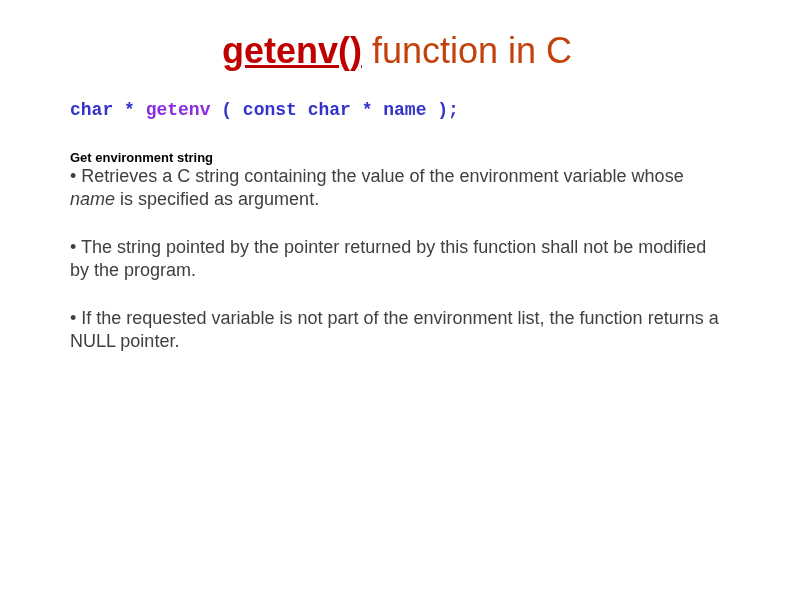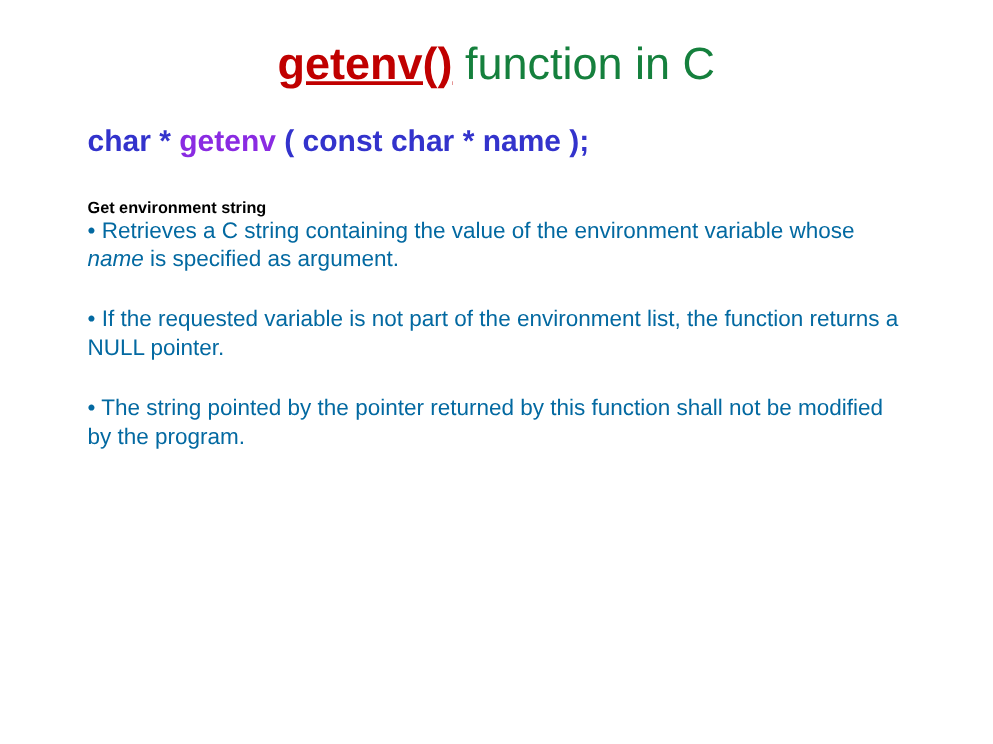--- a/index.html
+++ b/index.html
@@ -23,43 +23,43 @@
     font-size: 36px;
     margin-bottom: 28px;
     margin-top: 5px;
   }
   .title-func {
     color: #c00000;
     font-weight: bold;
     text-decoration: underline;
   }
   .title-rest {
-    color: #15803d;
+    color: #c2410c;
     font-weight: normal;
   }
   .signature {
-    font-family: Liberation Sans, sans-serif;
+    font-family: Liberation Mono, monospace;
     font-weight: bold;
     color: #3333cc;
-    font-size: 24px;
+    font-size: 18px;
     margin-bottom: 30px;
   }
   .sig-fn {
     color: #8a2be2;
   }
   .section-head {
     font-family: Verdana, Geneva, sans-serif;
     font-weight: bold;
     font-size: 13px;
     color: #000;
   }
   .body-text {
     font-family: Verdana, Geneva, sans-serif;
     font-size: 18px;
-    color: #0369a1;
+    color: #404040;
     line-height: 1.25;
   }
   .para {
     margin-bottom: 26px;
   }
   .ital {
     font-style: italic;
   }
   .code-inline {
     font-family: Verdana, Geneva, sans-serif;
@@ -80,21 +80,21 @@
   </div>
 
   <div class="para">
     <div class="section-head">Get environment string</div>
     <div class="body-text">
       • <span>Retrieves a C string containing the value of the environment variable whose </span><span class="ital">name</span><span> is specified as argument.</span>
     </div>
   </div>
 
   <div class="para body-text">
-    • <span>If the requested variable is not part of the environment list, the function returns a NULL pointer.</span>
+    • <span>The string pointed by the pointer returned by this function shall not be modified by the program.</span>
   </div>
 
   <div class="para body-text">
-    • <span>The string pointed by the pointer returned by this function shall not be modified by the program.</span>
+    • <span>If the requested variable is not part of the environment list, the function returns a NULL pointer.</span>
   </div>
 
 
 </div>
 
 </body></html>

